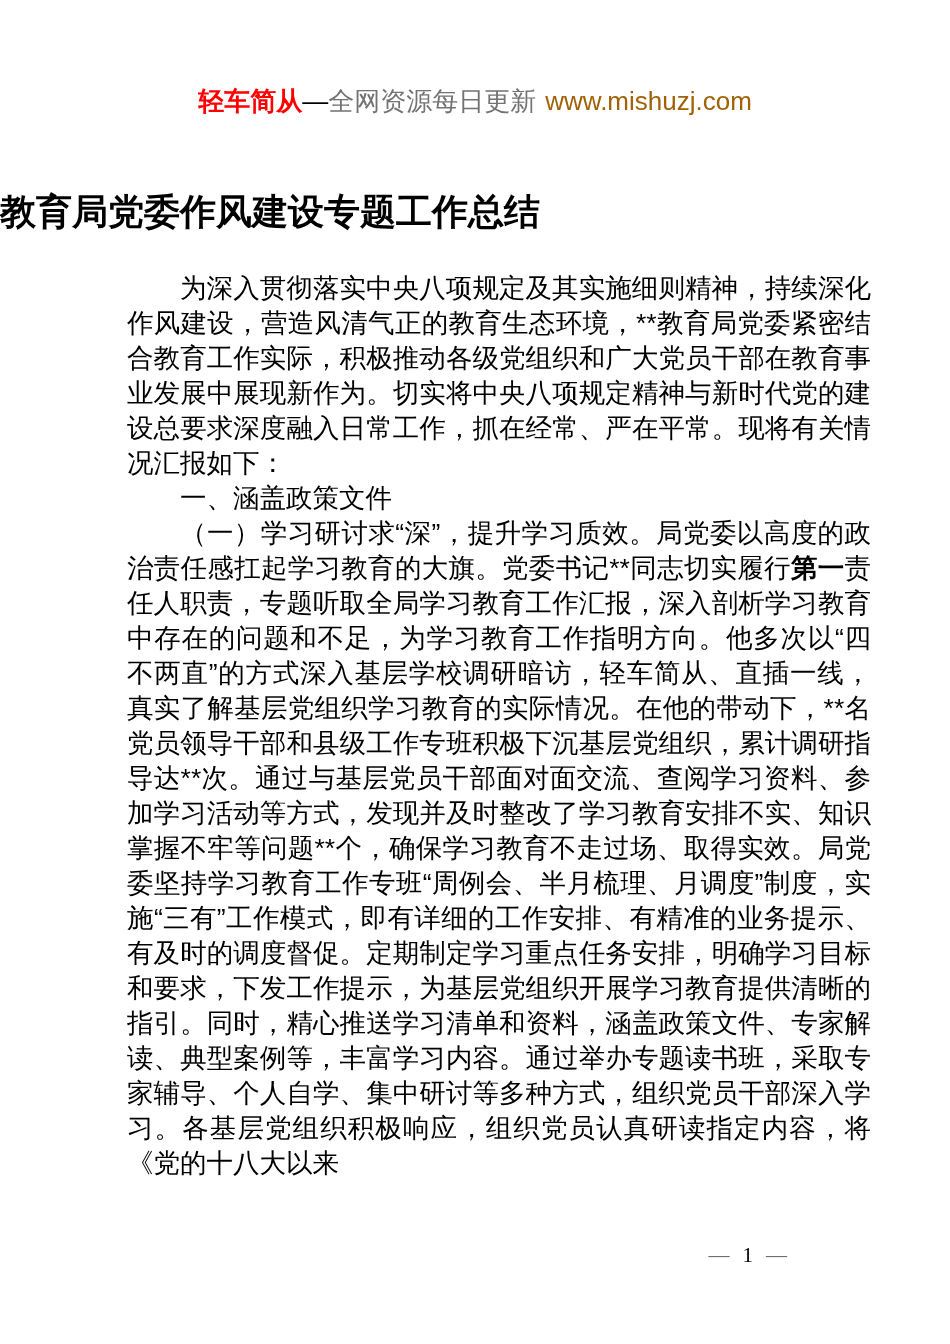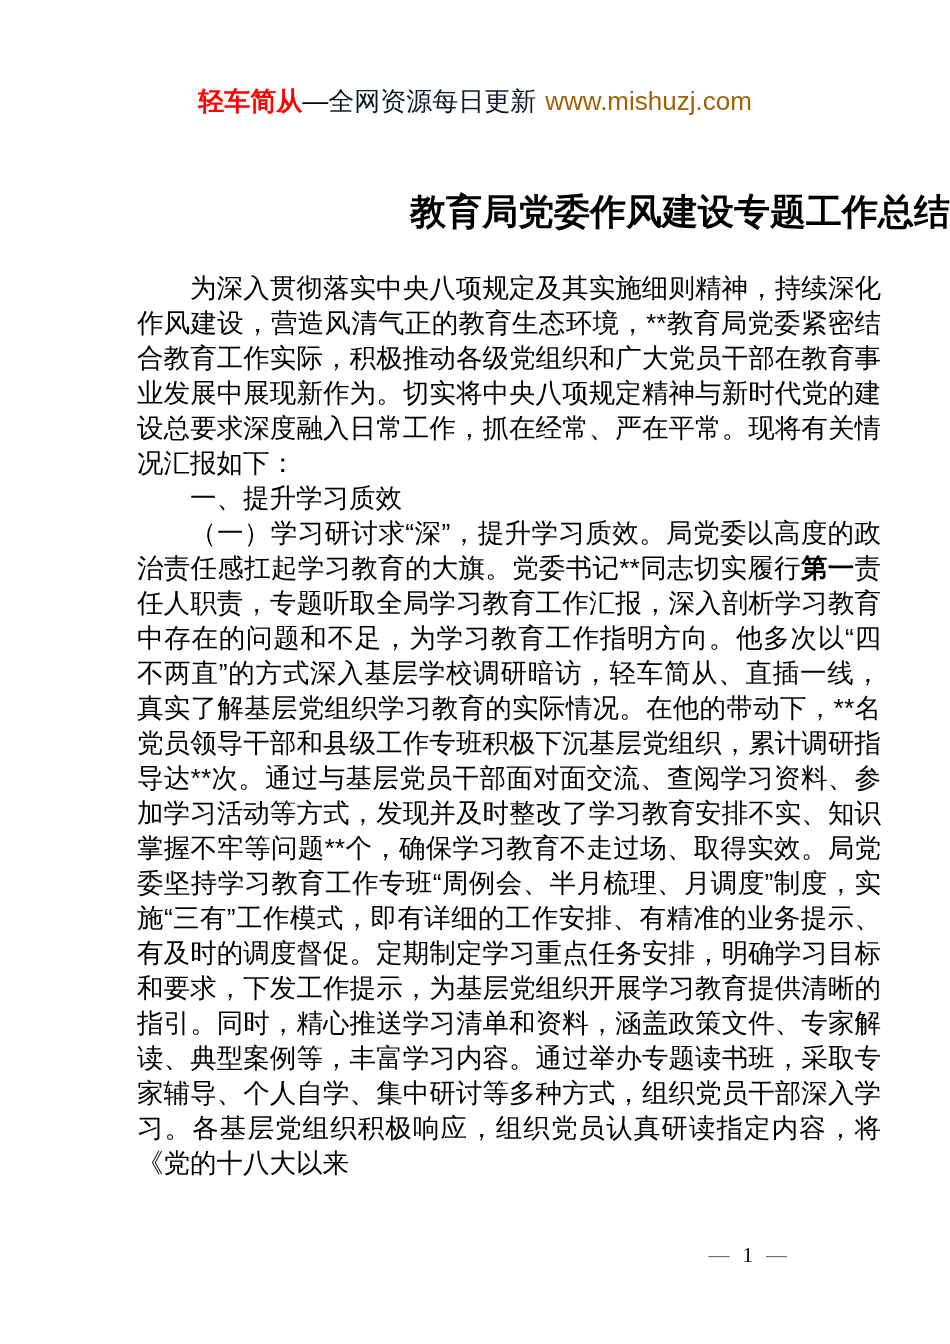--- a/index.html
+++ b/index.html
@@ -34,29 +34,29 @@
   }
   .doc-header .url {
     margin-left: 0.35em;
   }
   .doc-title {
     position: absolute;
     top: 188px;
     left: 0;
     width: 100%;
     margin: 0;
-    text-align: right;
+    text-align: left;
     font-size: 36px;
     font-weight: 700;
     font-family: "Liberation Sans", sans-serif;
   }
   .doc-body {
     position: absolute;
     top: 271px;
-    left: 137px;
+    left: 127px;
     width: 744px;
     font-size: 26.5px;
     line-height: 35px;
     text-align: justify;
     font-family: "Liberation Sans", sans-serif;
   }
   .doc-body p {
     margin: 0;
     padding: 0;
     text-indent: 2em;
@@ -80,25 +80,25 @@
     margin: 0 13px;
     color: #000000;
     font-family: "Liberation Serif", serif;
   }
 </style>
 </head>
 <body>
 
 <div class="page">
 
-  <div class="doc-header"><span class="site-name" style="color: rgb(255, 0, 0);">轻车简从</span><span class="separator">—</span><span class="tagline" style="color: #0f172a;">全网资源每日更新</span><span class="url" style="color: #a16207;">www.mishuzj.com</span></div>
+  <div class="doc-header"><span class="site-name" style="color: rgb(255, 0, 0);">轻车简从</span><span class="separator">—</span><span class="tagline" style="color: #737373;">全网资源每日更新</span><span class="url" style="color: #a16207;">www.mishuzj.com</span></div>
 
   <h1 class="doc-title">教育局党委作风建设专题工作总结</h1>
 
   <div class="doc-body">
     <p>为深入贯彻落实中央八项规定及其实施细则精神，持续深化作风建设，营造风清气正的教育生态环境，**教育局党委紧密结合教育工作实际，积极推动各级党组织和广大党员干部在教育事业发展中展现新作为。切实将中央八项规定精神与新时代党的建设总要求深度融入日常工作，抓在经常、严在平常。现将有关情况汇报如下：</p>
-    <p>一、提升学习质效</p>
+    <p>一、涵盖政策文件</p>
     <p><span>（一）学习研讨求“深”，提升学习质效。局党委以高度的政治责任感扛起学习教育的大旗。党委书记**同志切实履行</span><span class="bold-run">第一</span><span>责任人职责，专题听取全局学习教育工作汇报，深入剖析学习教育中存在的问题和不足，为学习教育工作指明方向。他多次以“四不两直”的方式深入基层学校调研暗访，轻车简从、直插一线，真实了解基层党组织学习教育的实际情况。在他的带动下，**名党员领导干部和县级工作专班积极下沉基层党组织，累计调研指导达**次。通过与基层党员干部面对面交流、查阅学习资料、参加学习活动等方式，发现并及时整改了学习教育安排不实、知识掌握不牢等问题**个，确保学习教育不走过场、取得实效。局党委坚持学习教育工作专班“周例会、半月梳理、月调度”制度，实施“三有”工作模式，即有详细的工作安排、有精准的业务提示、有及时的调度督促。定期制定学习重点任务安排，明确学习目标和要求，下发工作提示，为基层党组织开展学习教育提供清晰的指引。同时，精心推送学习清单和资料，涵盖政策文件、专家解读、典型案例等，丰富学习内容。通过举办专题读书班，采取专家辅导、个人自学、集中研讨等多种方式，组织党员干部深入学习。各基层党组织积极响应，组织党员认真研读指定内容，将《党的十八大以来</span></p>
   </div>
 
   <div class="page-footer"><span class="dash">—</span><span class="num">1</span><span class="dash">—</span></div>
 
 </div>
 
 </body></html>

